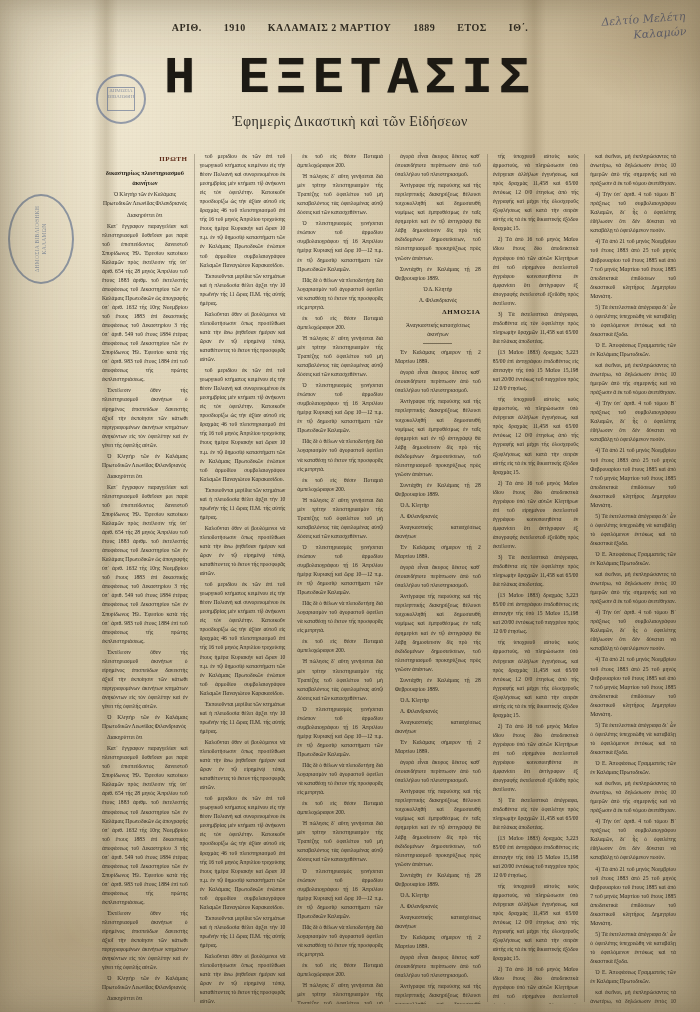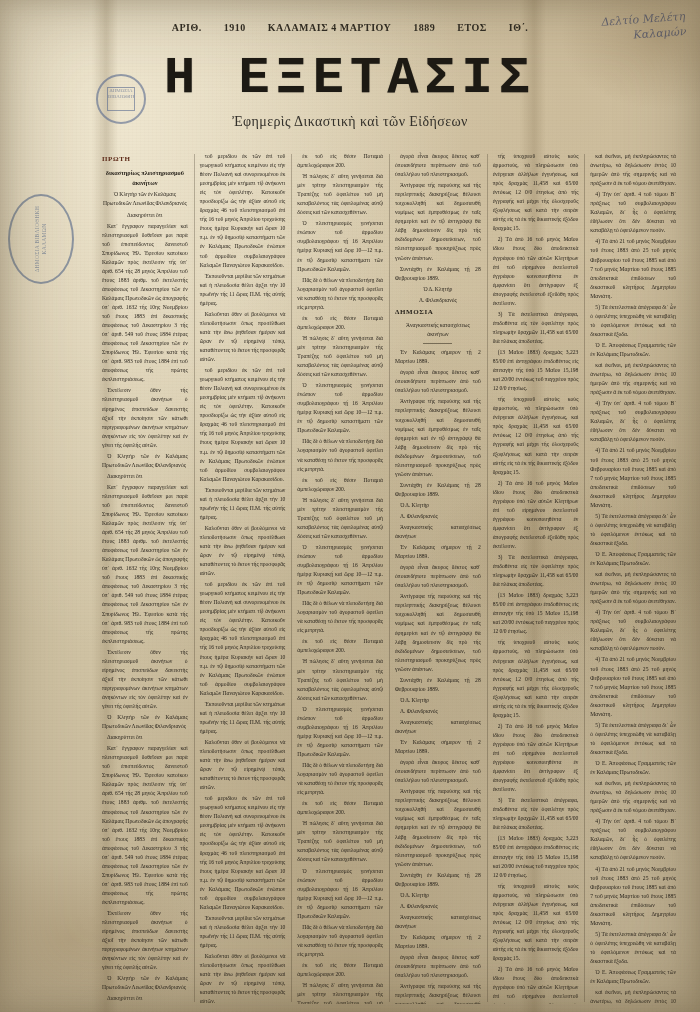--- a/index.html
+++ b/index.html
@@ -162,21 +162,21 @@
     overflow: hidden;
   }
   .col + .col::before {
     content: "";
     position: absolute;
     left: 0; top: 2px; bottom: 2px;
     width: 1px;
     background: rgba(60,50,34,.30);
   }
   .head {
-    text-align: left;
+    text-align: right;
     font-weight: bold;
     font-size: 7px;
     letter-spacing: .6px;
     margin: 2px 0 3px;
     color: #5d2a18;
   }
   .head.dark { color: #241f18; }
   .sub {
     text-align: center;
     font-weight: bold;
@@ -208,21 +208,21 @@
   <div class="stain" style="left:-60px;top:840px;width:260px;height:200px;background:radial-gradient(ellipse at center, rgba(150,128,92,.40), rgba(150,128,92,0) 70%);"></div>
   <div class="stain" style="left:430px;top:470px;width:240px;height:180px;background:radial-gradient(ellipse at center, rgba(160,140,104,.30), rgba(160,140,104,0) 72%);"></div>
 
   <div class="fold" style="left:92px;"></div>
   <div class="fold" style="left:520px;"></div>
 
   <div class="masthead">
     <div class="topline">
       <span>ΑΡΙΘ.</span>
       <span class="val">1910</span>
-      <span>ΚΑΛΑΜΑΙΣ 4 ΜΑΡΤΙΟΥ</span>
+      <span>ΚΑΛΑΜΑΙΣ 2 ΜΑΡΤΙΟΥ</span>
       <span class="val">1889</span>
       <span>ΕΤΟΣ</span>
       <span class="val">ΙΘ΄.</span>
     </div>
     <div class="title">Η ΕΞΕΤΑΣΙΣ</div>
     <div class="subtitle">Ἐφημερὶς Δικαστικὴ καὶ τῶν Εἰδήσεων</div>
   </div>
 
   <div class="stamp-round">
     <div class="inner">ΔΗΜΟΣΙΑ ΒΙΒΛΙΟΘΗΚΗ</div>

